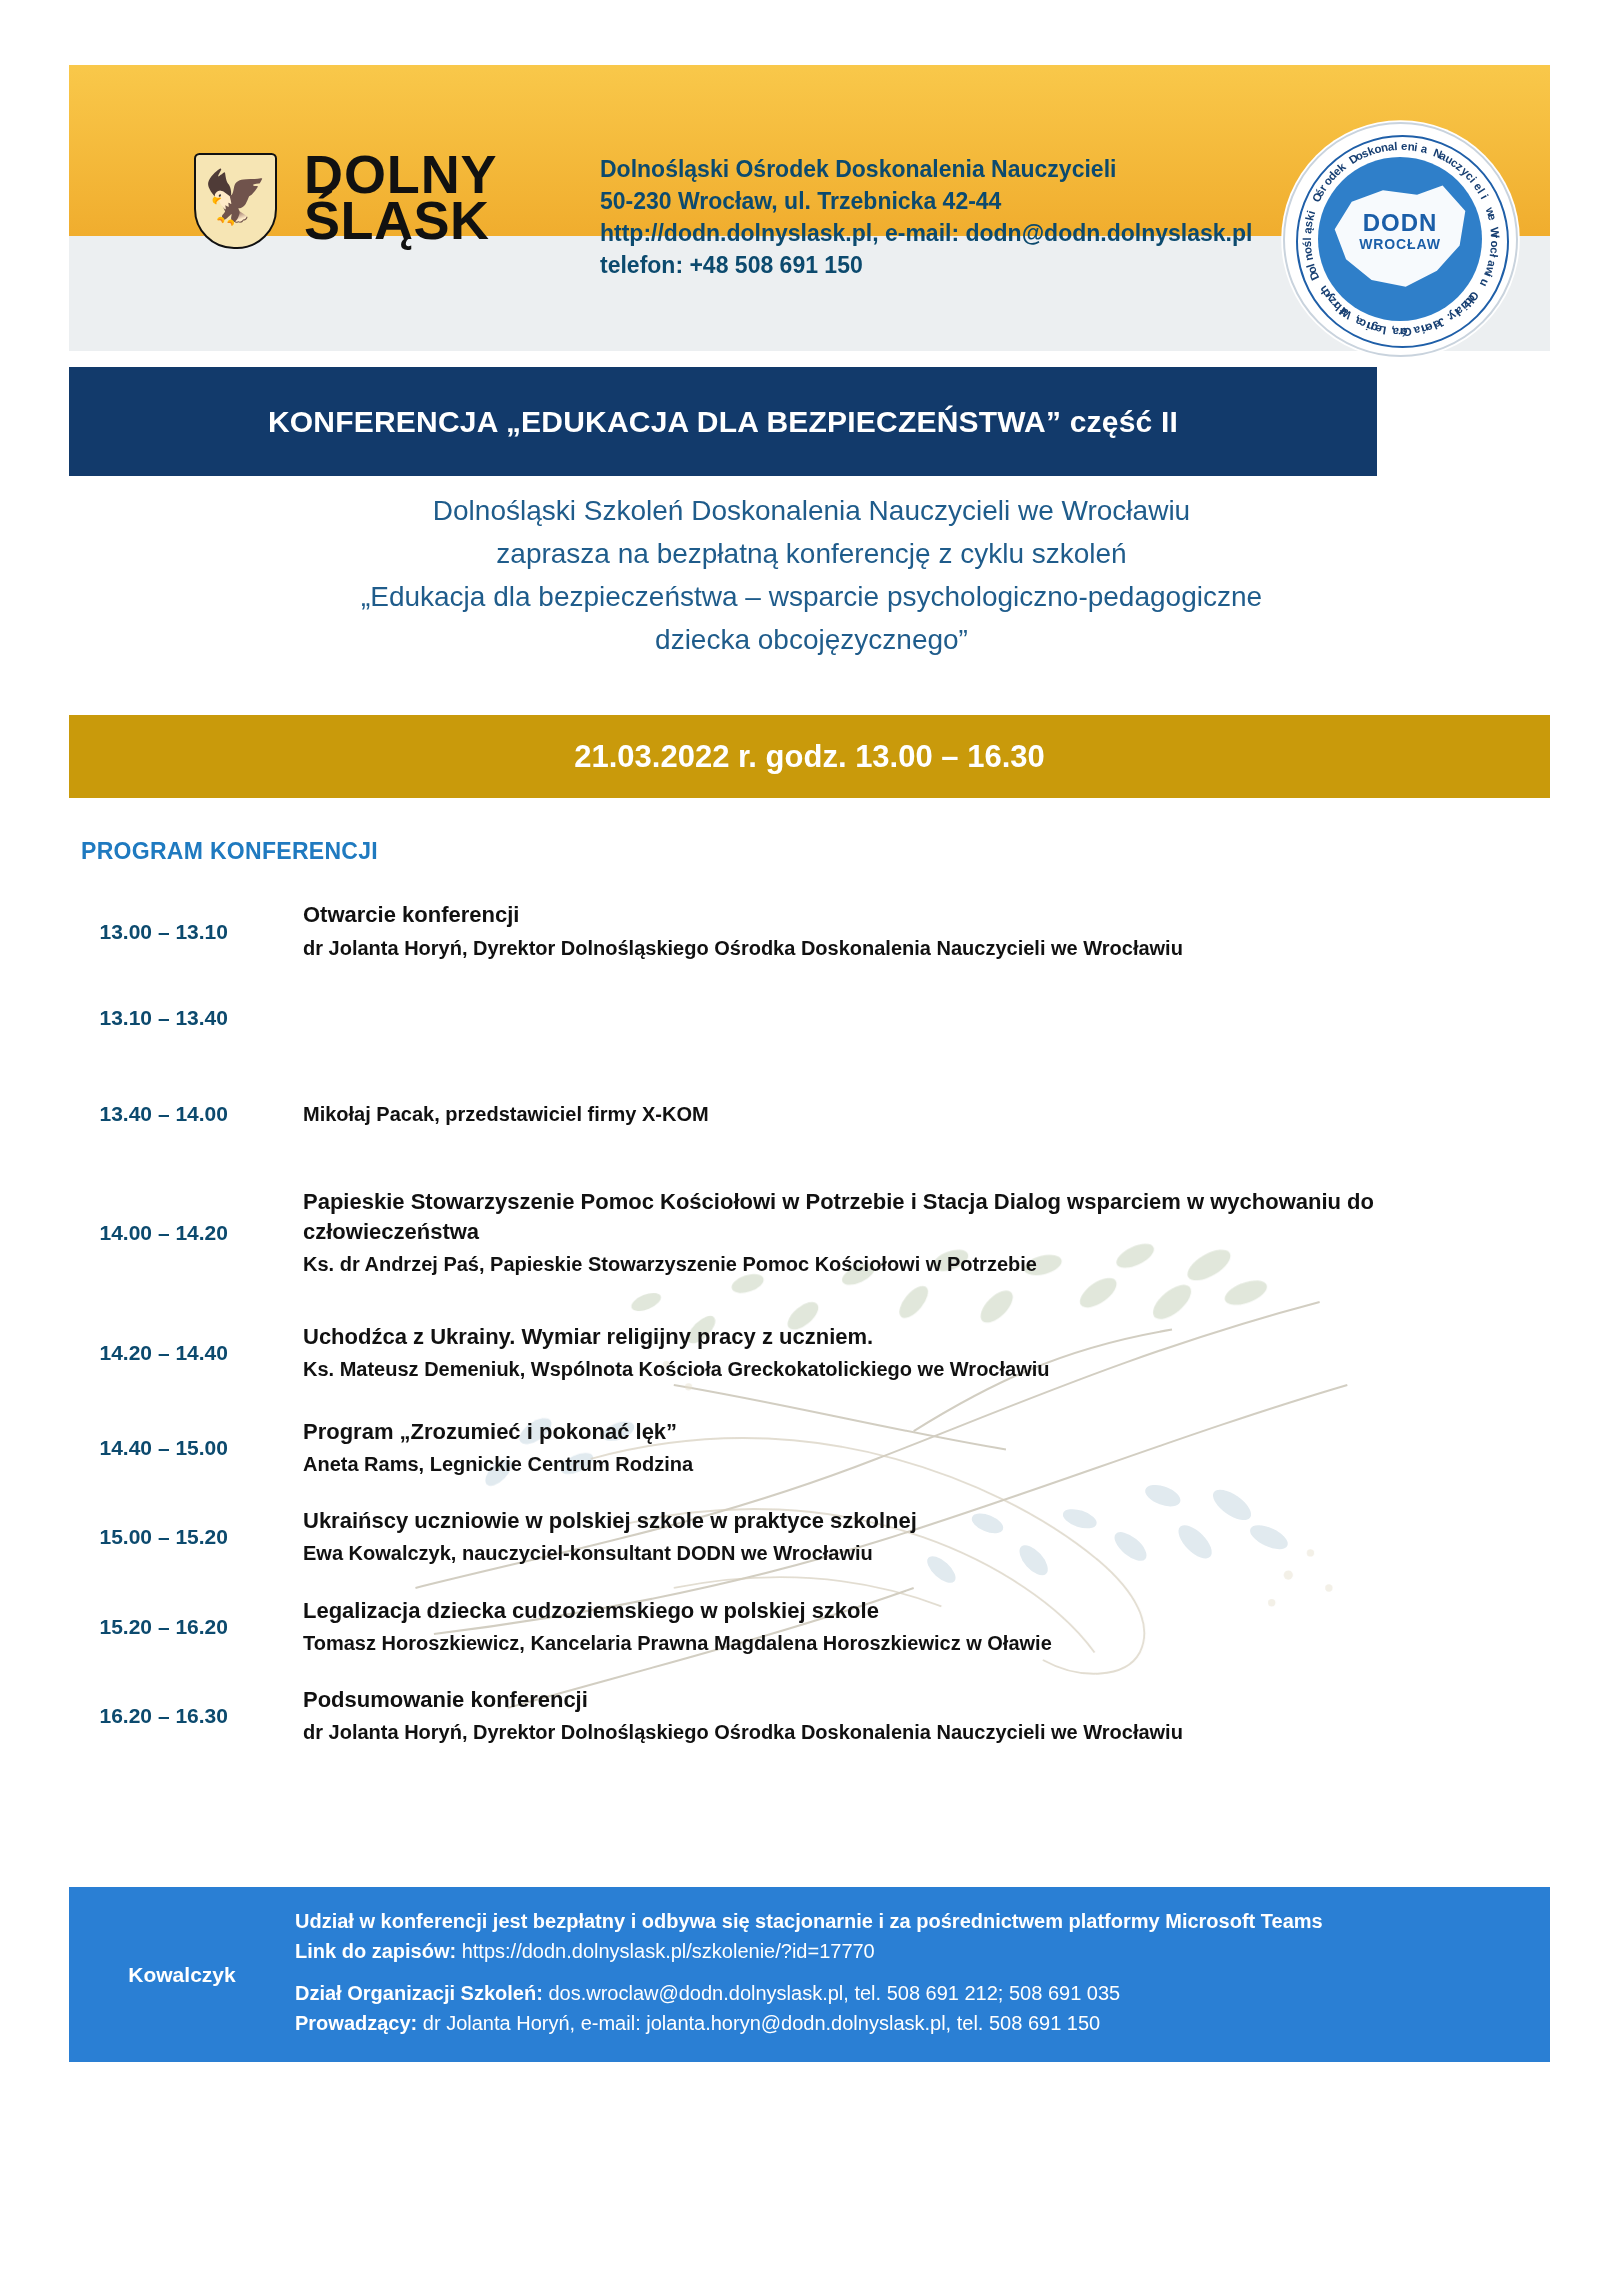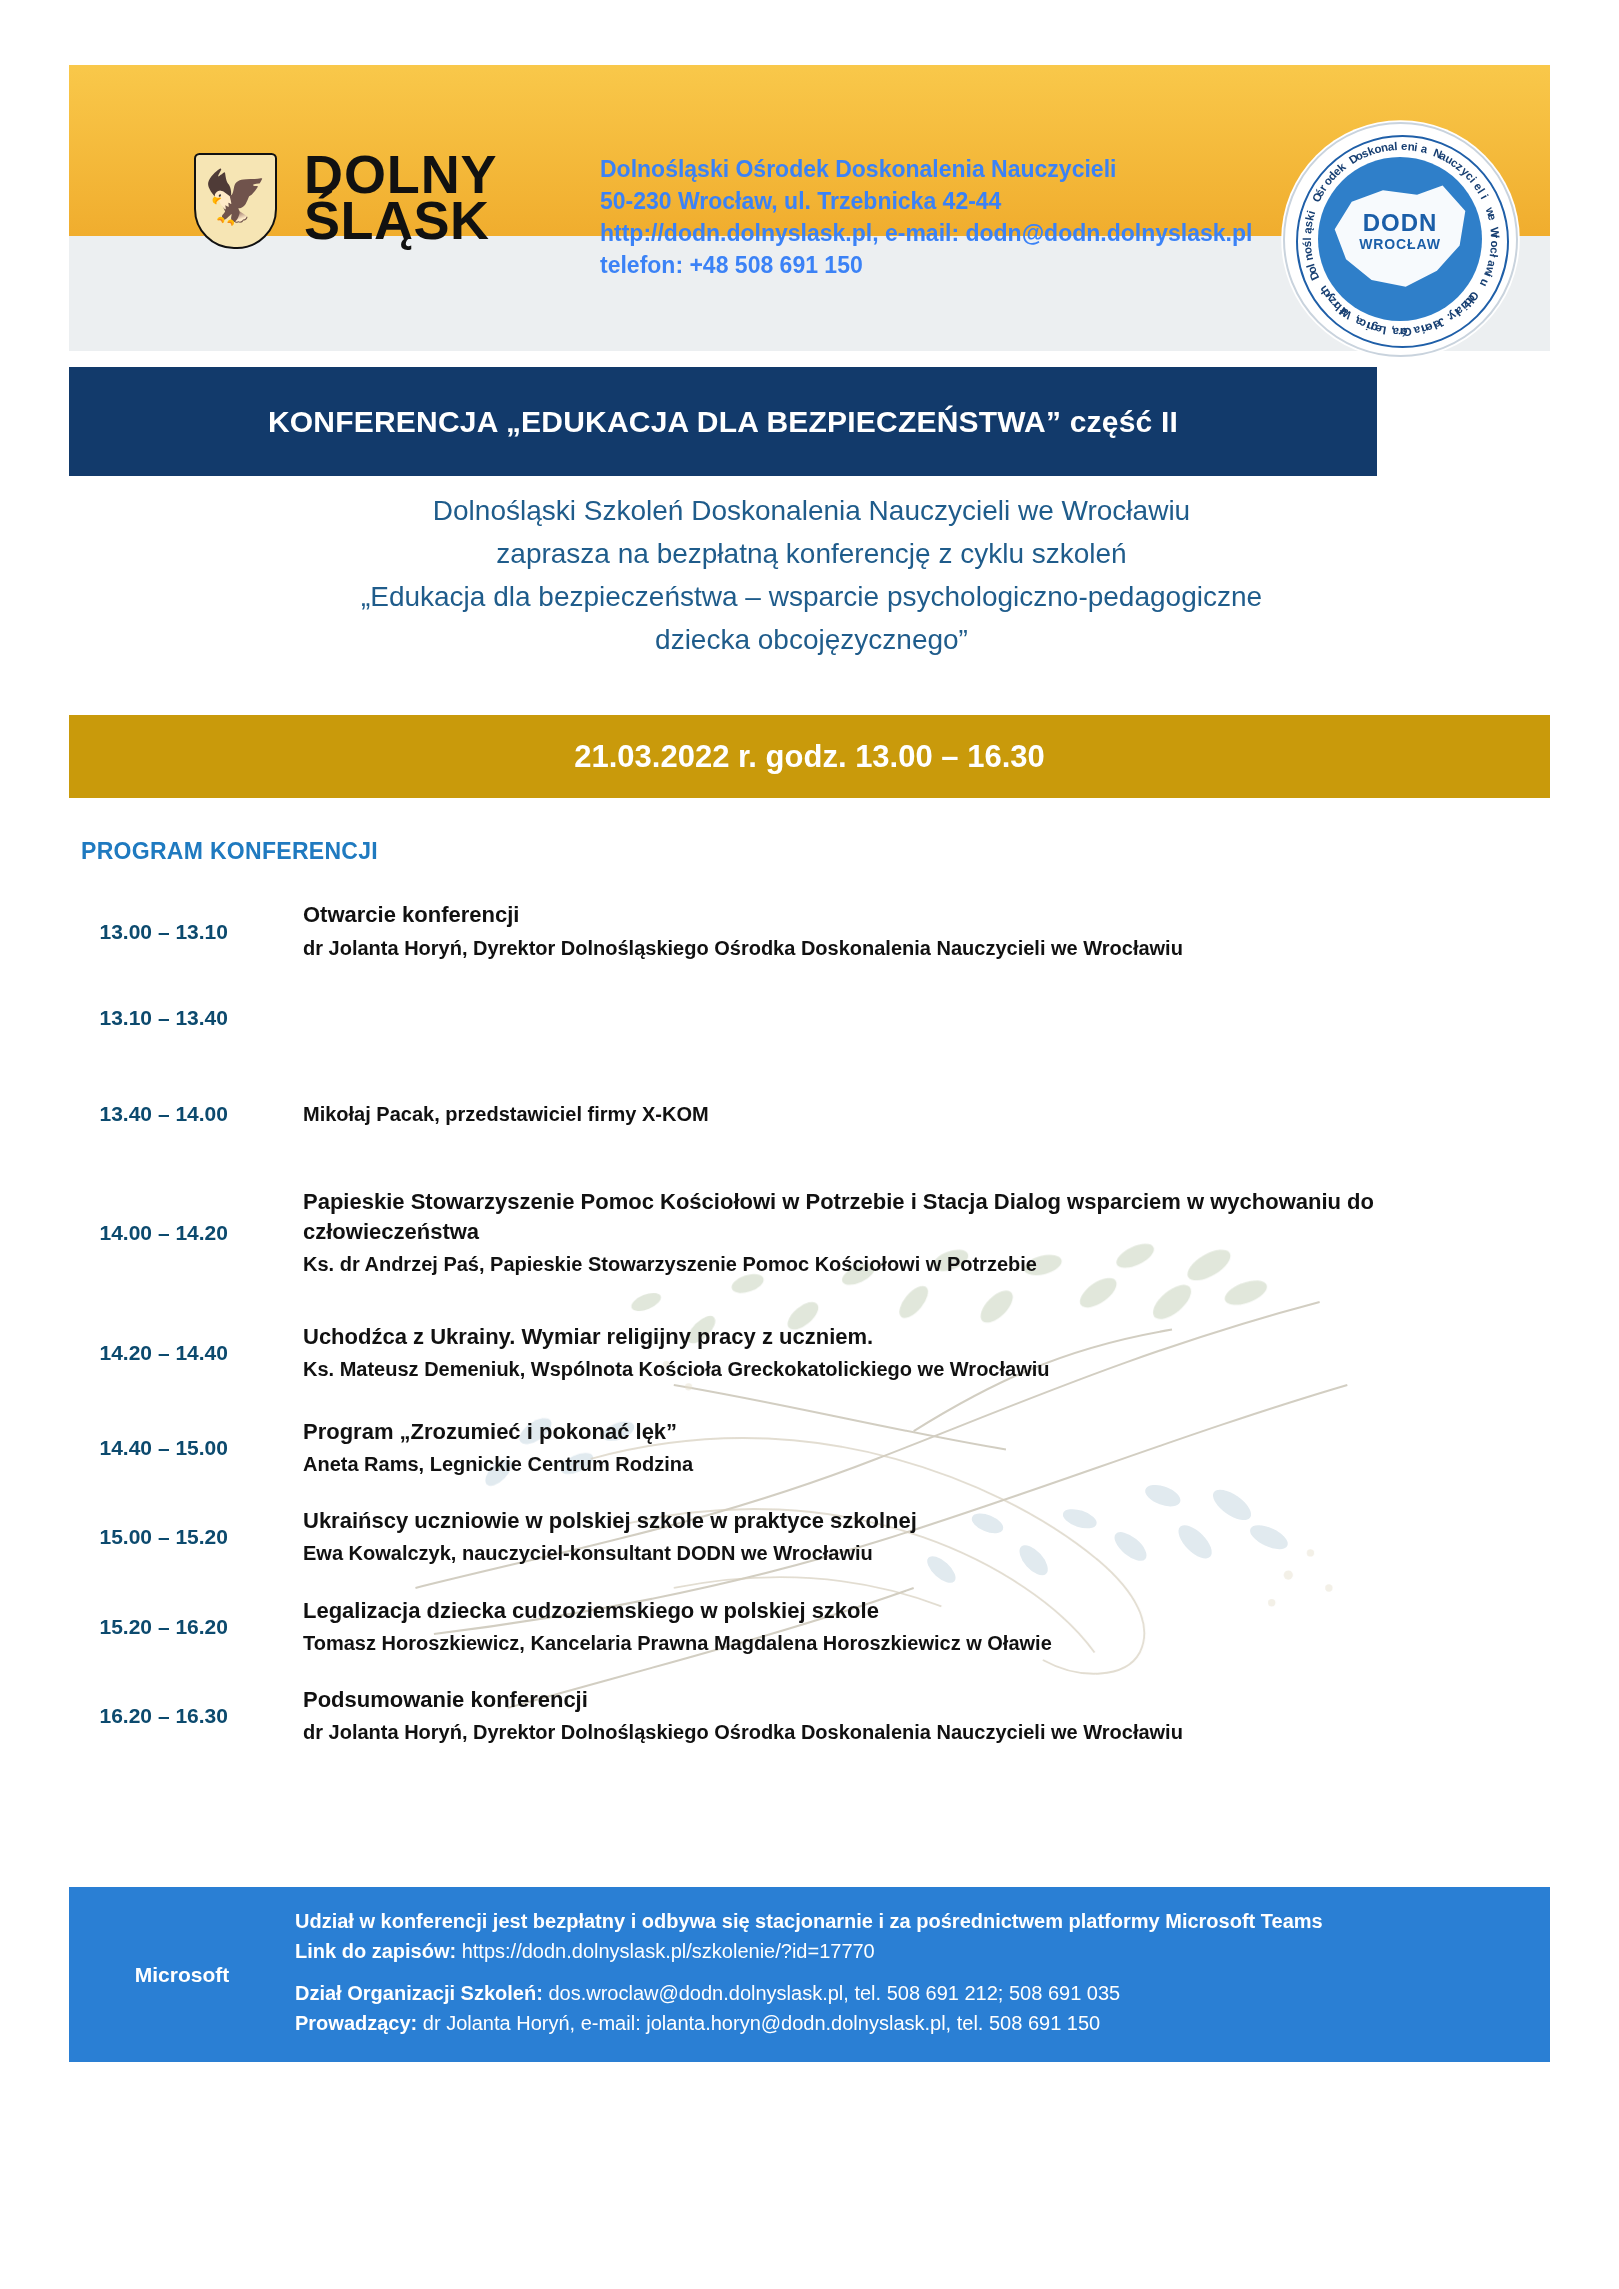--- a/index.html
+++ b/index.html
@@ -84,21 +84,21 @@
   }
   .brand-text .l2 { letter-spacing: 0.5px; }
 
   .header-info {
     position: absolute;
     left: 531px;
     top: 88px;
     font-size: 23px;
     line-height: 32px;
     font-weight: bold;
-    color: #3b82f6;
+    color: #0c4a6e;
   }
 
   .logo-badge {
     position: absolute;
     right: 32px;
     top: 57px;
     width: 231px;
     height: 231px;
     border-radius: 50%;
     background: #ffffff;
@@ -588,21 +588,21 @@
       <div class="body">
         <div class="topic">Podsumowanie konferencji</div>
         <div class="speaker">dr Jolanta Horyń, Dyrektor Dolnośląskiego Ośrodka Doskonalenia Nauczycieli we Wrocławiu</div>
       </div>
     </div>
 
   </div>
 
   <div class="info-box">
     <div class="info-left">
-      <span class="lbl">Microsoft</span>
+      <span class="lbl">Kowalczyk</span>
     </div>
     <div class="info-right">
       <div class="line bold">Udział w konferencji jest bezpłatny i odbywa się stacjonarnie i za pośrednictwem platformy Microsoft Teams</div>
       <div class="line">
         <span class="bold">Link do zapisów:</span>
         <span>https://dodn.dolnyslask.pl/szkolenie/?id=17770</span>
       </div>
       <div class="gap"></div>
       <div class="line">
         <span class="bold">Dział Organizacji Szkoleń:</span>

